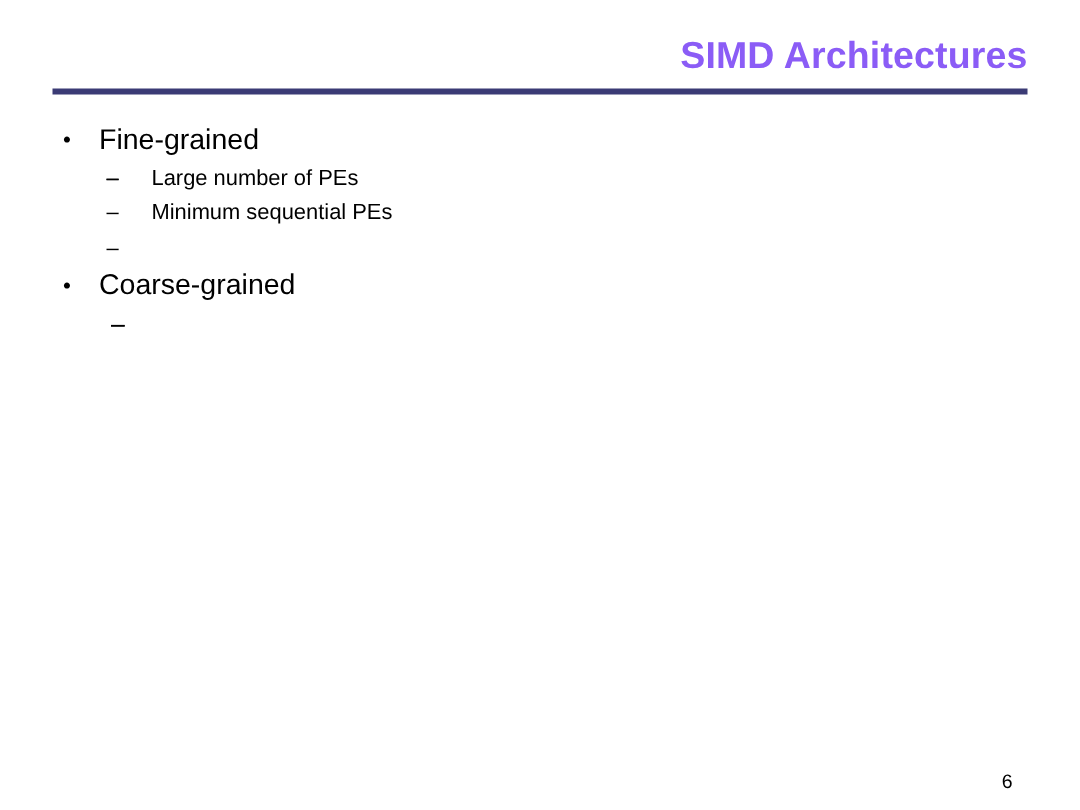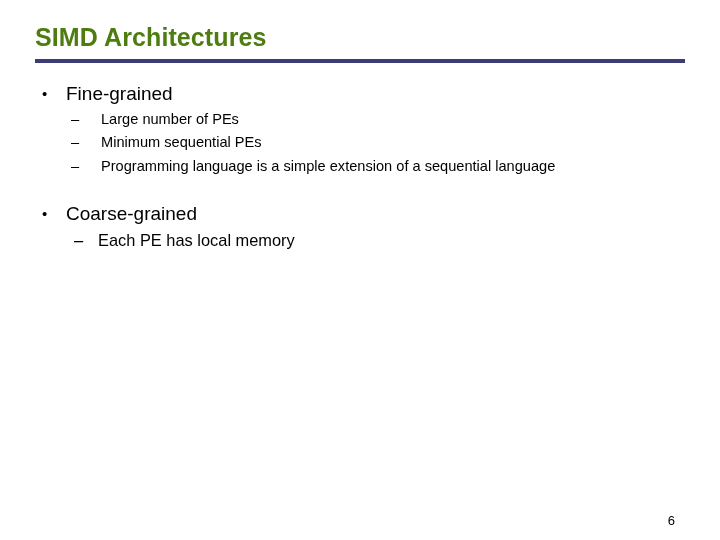--- a/index.html
+++ b/index.html
@@ -18,24 +18,24 @@
     background: #ffffff;
     overflow: hidden;
   }
 
   
   .slide-title {
     position: absolute;
     left: 35px;
     top: 24px;
     width: 650px;
-    text-align: left;
+    text-align: right;
     font-size: 25px;
     font-weight: bold;
-    color: #4d7c0f;
+    color: #8b5cf6;
     letter-spacing: 0.1px;
     line-height: 1.1;
   }
   .title-rule {
     position: absolute;
     left: 35px;
     top: 59px;
     width: 650px;
     height: 4px;
     background: #3b3b75;
@@ -134,38 +134,36 @@
         <div class="lvl2">
           <span class="marker">–</span>
           <span>Large number of PEs</span>
         </div>
         <div class="lvl2">
           <span class="marker">–</span>
           <span>Minimum sequential PEs</span>
         </div>
         <div class="lvl2" style="max-width:636px;">
           <span class="marker">–</span>
-          <span>Programming language is a simple extension of a sequential language</span>
         </div>
       </div>
     </div>
 
     <div class="sec2">
       <div class="lvl1">
         <span class="marker">•</span>
         <span>Coarse-grained</span>
       </div>
 
       <div class="sublist">
         <div class="lvl2 big" style="max-width:612px;">
           <span class="marker">–</span>
         </div>
         <div class="lvl2 big">
           <span class="marker">–</span>
-          <span>Each PE has local memory</span>
         </div>
       </div>
     </div>
 
   </div>
 
   <div class="page-number">6</div>
 
 </div>
 

